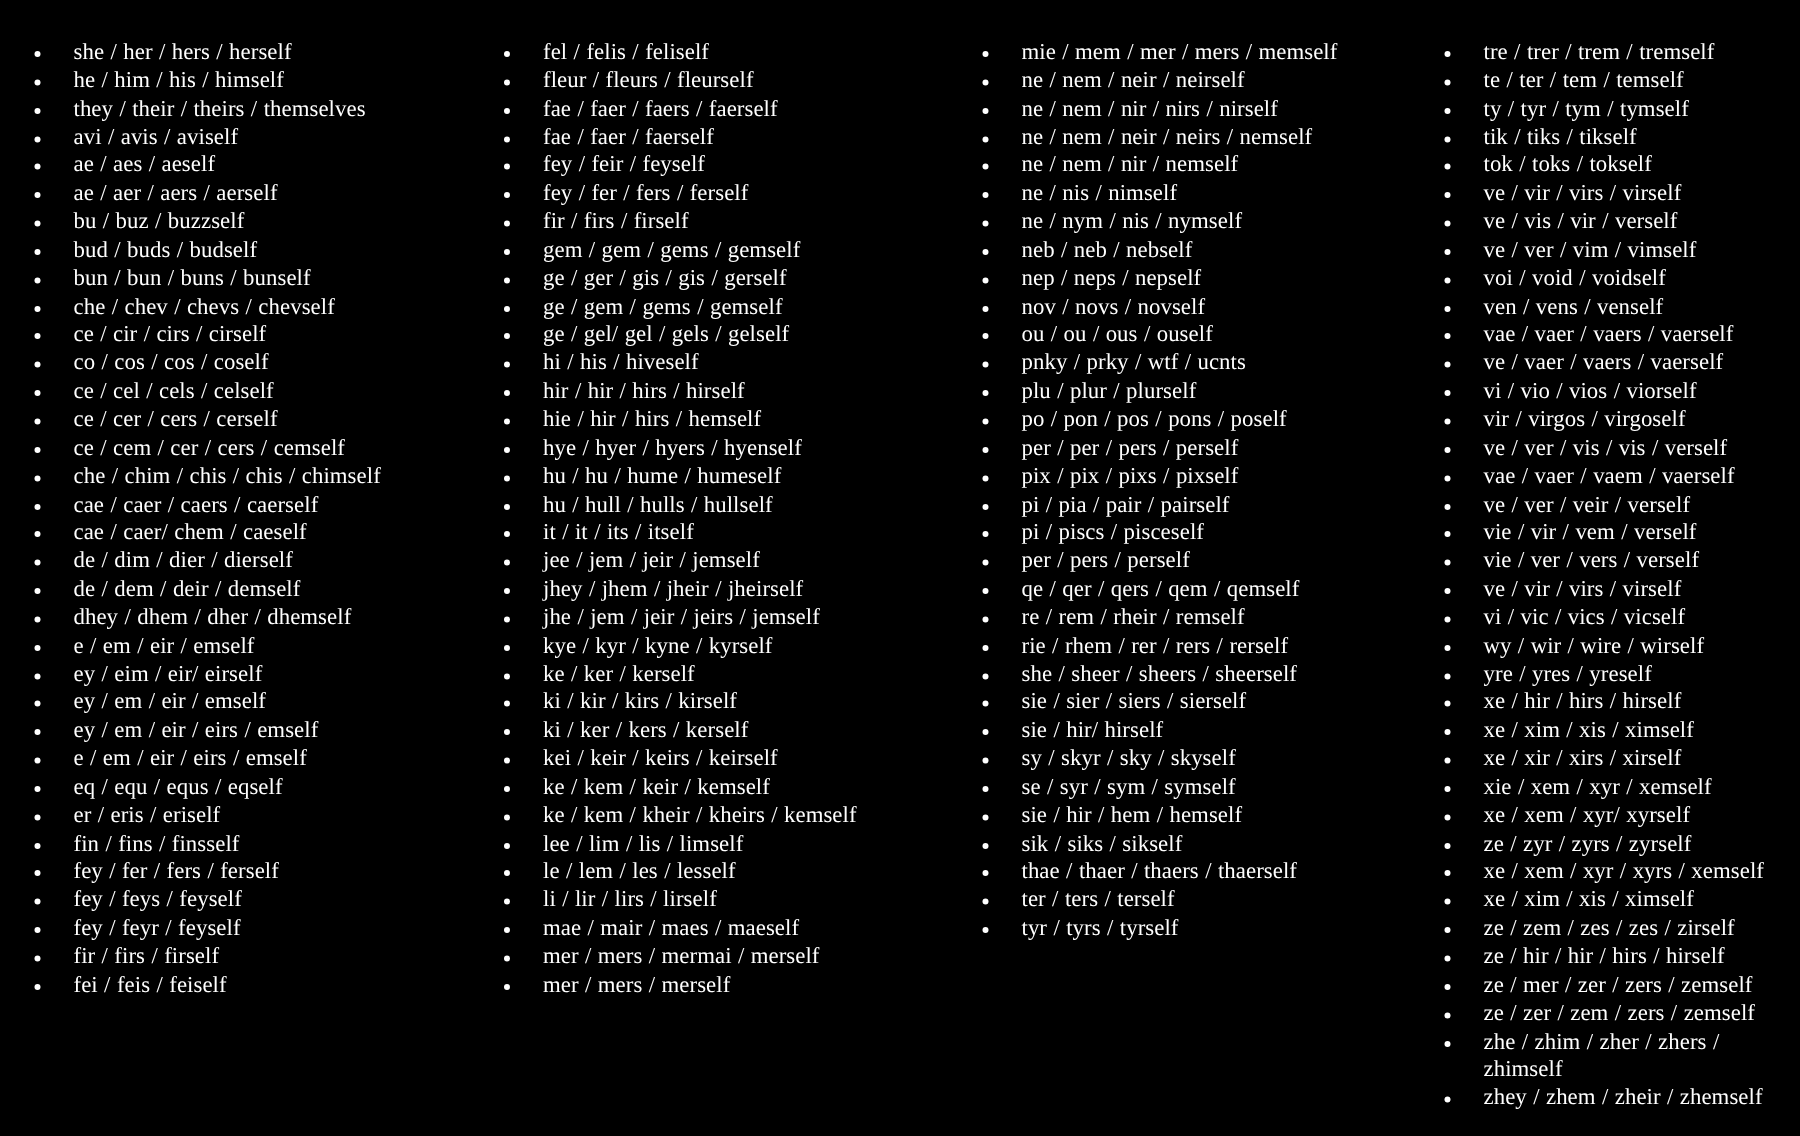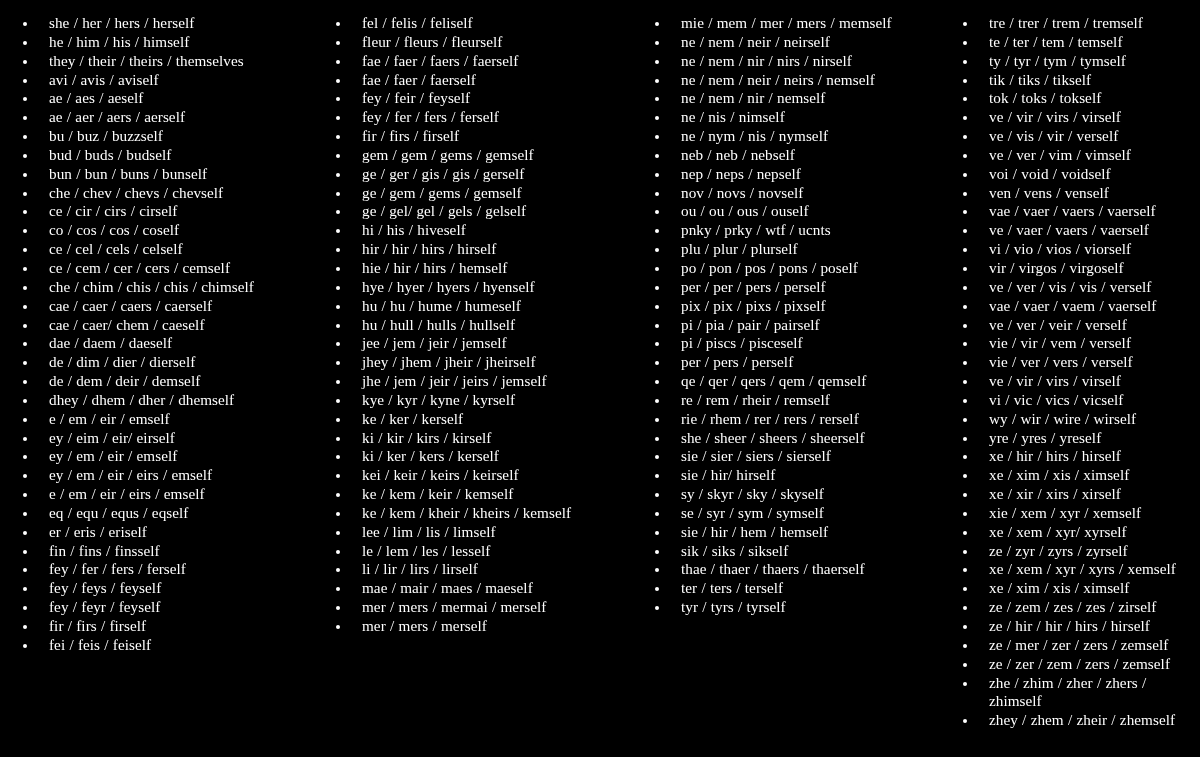--- a/index.html
+++ b/index.html
@@ -15,21 +15,21 @@
     color: #ffffff;
   }
   #pronoun-page {
     width: 1004px;
     height: 757px;
     background: #000000;
     display: flex;
     flex-direction: row;
     align-items: flex-start;
     box-sizing: border-box;
-    padding-top: 14px;
+    padding-top: 26px;
   }
   .pronoun-column {
     box-sizing: border-box;
     flex: 0 0 auto;
   }
   .col-1 { width: 318px; padding-left: 13px; }
   .col-2 { width: 317px; padding-left: 8px; font-family: Liberation Serif, serif; }
   .col-3 { width: 316px; padding-left: 10px; }
   .col-4 { width: 249px; padding-left: 2px; }
 
@@ -72,25 +72,25 @@
         <li>avi / avis / aviself</li>
         <li>ae / aes / aeself</li>
         <li>ae / aer / aers / aerself</li>
         <li>bu / buz / buzzself</li>
         <li>bud / buds / budself</li>
         <li>bun / bun / buns / bunself</li>
         <li>che / chev / chevs / chevself</li>
         <li>ce / cir / cirs / cirself</li>
         <li>co / cos / cos / coself</li>
         <li>ce / cel / cels / celself</li>
+        <li>ce / cer / cers / cerself</li>
         <li>ce / cem / cer / cers / cemself</li>
         <li>che / chim / chis / chis / chimself</li>
         <li>cae / caer / caers / caerself</li>
         <li>cae / caer/ chem / caeself</li>
-        <li>dae / daem / daeself</li>
         <li>de / dim / dier / dierself</li>
         <li>de / dem / deir / demself</li>
         <li>dhey / dhem / dher / dhemself</li>
         <li>e / em / eir / emself</li>
         <li>ey / eim / eir/ eirself</li>
         <li>ey / em / eir / emself</li>
         <li>ey / em / eir / eirs / emself</li>
         <li>e / em / eir / eirs / emself</li>
         <li>eq / equ / equs / eqself</li>
         <li>er / eris / eriself</li>
@@ -115,20 +115,21 @@
         <li>gem / gem / gems / gemself</li>
         <li>ge / ger / gis / gis / gerself</li>
         <li>ge / gem / gems / gemself</li>
         <li>ge / gel/ gel / gels / gelself</li>
         <li>hi / his / hiveself</li>
         <li>hir / hir / hirs / hirself</li>
         <li>hie / hir / hirs / hemself</li>
         <li>hye / hyer / hyers / hyenself</li>
         <li>hu / hu / hume / humeself</li>
         <li>hu / hull / hulls / hullself</li>
+        <li>it / it / its / itself</li>
         <li>jee / jem / jeir / jemself</li>
         <li>jhey / jhem / jheir / jheirself</li>
         <li>jhe / jem / jeir / jeirs / jemself</li>
         <li>kye / kyr / kyne / kyrself</li>
         <li>ke / ker / kerself</li>
         <li>ki / kir / kirs / kirself</li>
         <li>ki / ker / kers / kerself</li>
         <li>kei / keir / keirs / keirself</li>
         <li>ke / kem / keir / kemself</li>
         <li>ke / kem / kheir / kheirs / kemself</li>

